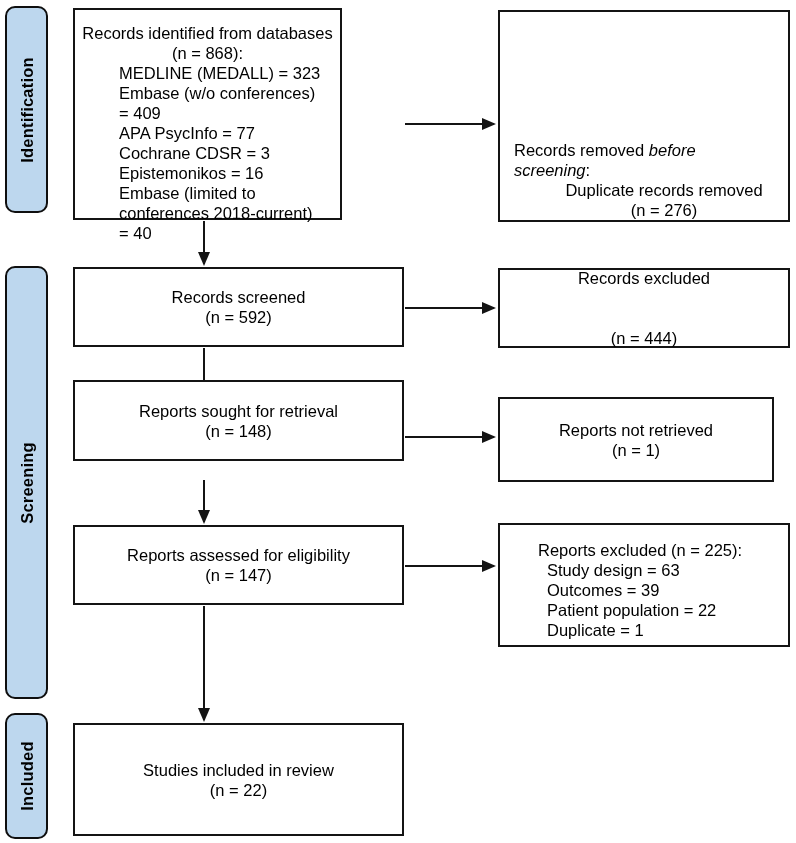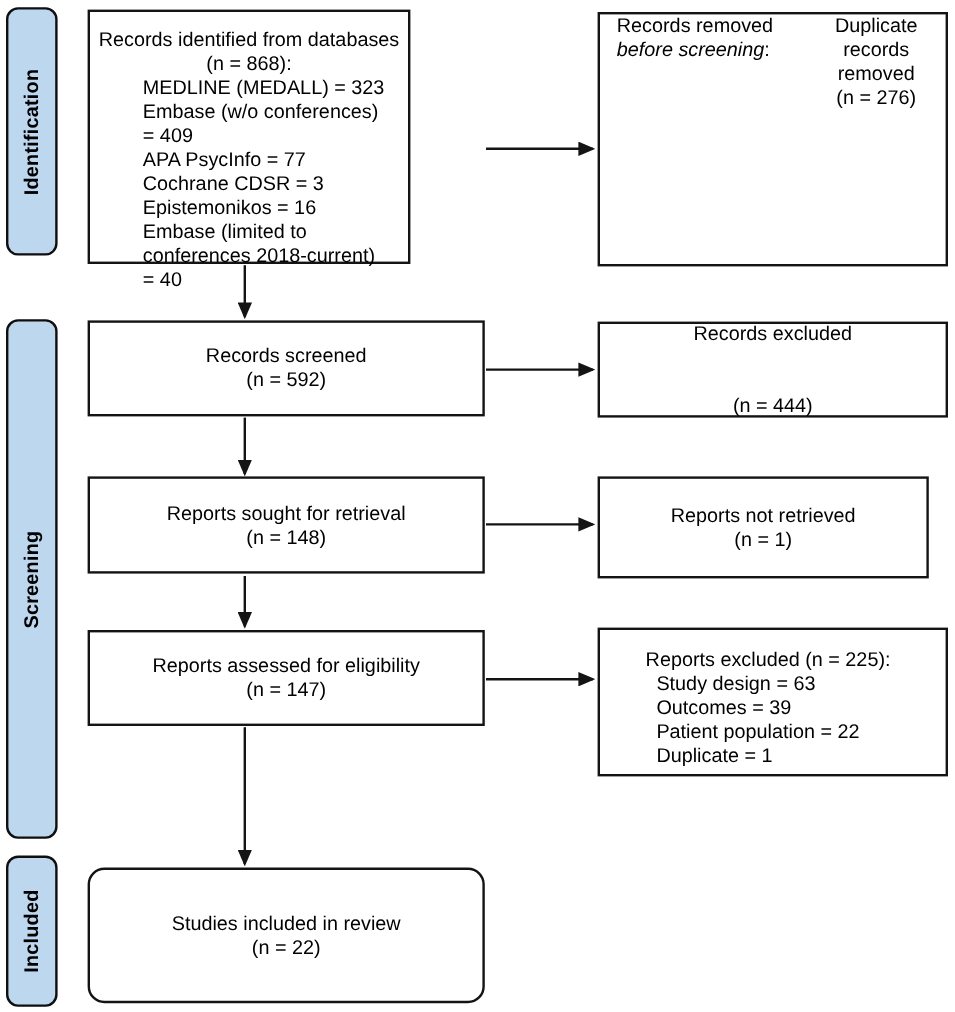--- a/index.html
+++ b/index.html
@@ -50,26 +50,26 @@
     white-space: nowrap;
     font-weight: bold;
     letter-spacing: 0.2px;
   }
   #sb-identification { top: 6px;   height: 207px; }
   #sb-screening      { top: 266px; height: 433px; }
   #sb-included       { top: 713px; height: 126px; }
 
   #box-identified      { left: 73px; top: 8px;   width: 269px; height: 212px; padding-top: 13px; }
   #box-screened        { left: 73px; top: 267px; width: 331px; height: 80px; }
-  #box-sought          { left: 73px; top: 397px; width: 331px; height: 81px; }
+  #box-sought          { left: 73px; top: 380px; width: 331px; height: 81px; }
   #box-assessed        { left: 73px; top: 525px; width: 331px; height: 80px; }
-  #box-included-review { left: 73px; top: 723px; width: 331px; height: 113px; border-radius: 14px; }
+  #box-included-review { left: 73px; top: 723px; width: 331px; height: 113px; }
 
   #box-removed         { left: 498px; top: 10px;  width: 292px; height: 212px;
-                         display: flex; flex-direction: row; justify-content: flex-end;
+                         display: flex; flex-direction: column; justify-content: flex-end;
                          padding-left: 14px; padding-right: 8px; }
   #box-excluded        { left: 498px; top: 268px; width: 292px; height: 80px; gap: 40px; }
   #box-notretrieved    { left: 498px; top: 397px; width: 276px; height: 85px; }
   #box-reportsexcluded { left: 498px; top: 523px; width: 292px; height: 124px;
                          padding: 15px 6px 0 38px; }
 
   .b-title { text-align: center; }
   .db-list { padding-left: 44px; padding-right: 14px; }
   .rm-head { max-width: 215px; }
   .rm-sub  { margin-left: 34px; text-align: center; }

